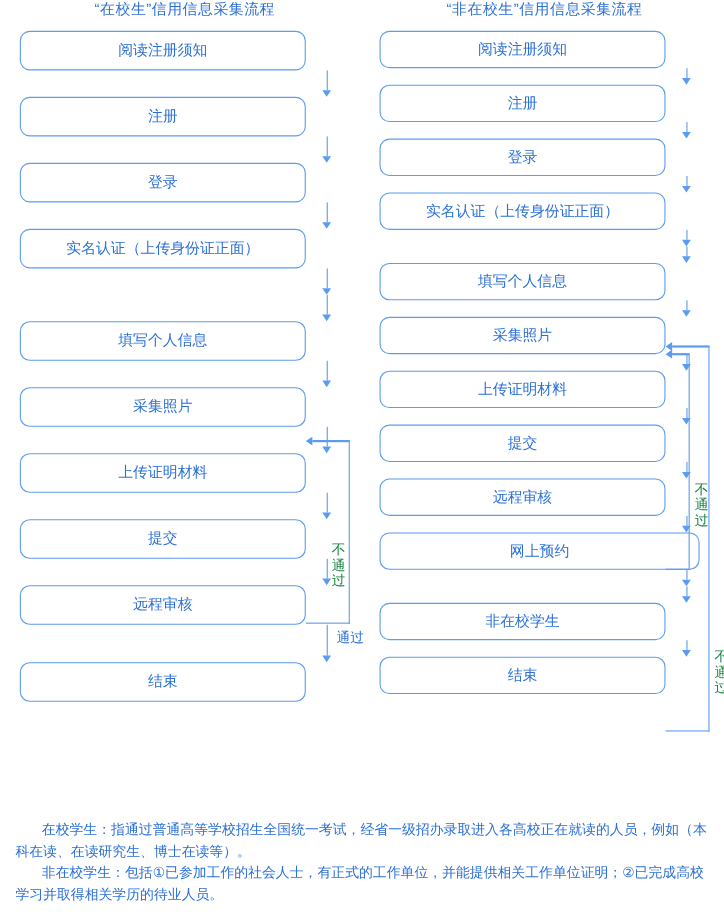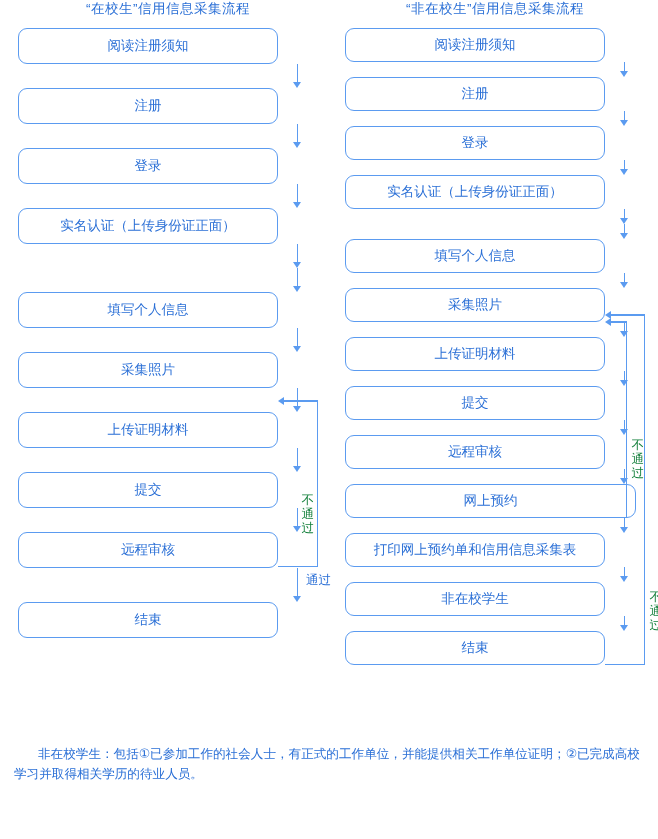--- a/index.html
+++ b/index.html
@@ -183,21 +183,20 @@
       <div class="node" style="height:34px;width:260px;">远程审核</div>
       <div class="arrow" style="height:15px;">
         <div class="shaft" style="height:9px;left:129px;"></div>
           <div class="head" style="left:124.5px;"></div>
       </div>
       <div class="node" style="height:34px;width:291px;">网上预约</div>
       <div class="arrow" style="height:15px;">
         <div class="shaft" style="height:9px;left:129px;"></div>
           <div class="head" style="left:124.5px;"></div>
       </div>
-      <div class="node" style="height:34px;width:260px;">打印网上预约单和信用信息采集表</div>
       <div class="arrow" style="height:15px;">
         <div class="shaft" style="height:9px;left:129px;"></div>
           <div class="head" style="left:124.5px;"></div>
       </div>
       <div class="node" style="height:34px;width:260px;">非在校学生</div>
       <div class="arrow" style="height:15px;">
         <div class="shaft" style="height:9px;left:129px;"></div>
           <div class="head" style="left:124.5px;"></div>
       </div>
       <div class="node" style="height:34px;width:260px;">结束</div>
@@ -211,14 +210,15 @@
       <div class="loop-seg" style="left:260px;top:636px;width:40px;height:1.4px;"></div>
       <div class="loop-seg" style="left:298.6px;top:287px;width:1.4px;height:350px;"></div>
       <div class="loop-seg" style="left:266px;top:286.3px;width:34px;height:1.4px;"></div>
       <div class="loop-head" style="left:260px;top:282.5px;"></div>
       <div class="loop-label" style="left:303px;top:562px;">不通过</div>
     </div>
   </div>
 </div>
 
 <div class="legend">
+  <p class="indent">在校学生：指通过普通高等学校招生全国统一考试，经省一级招办录取进入各高校正在就读的人员，例如（本科在读、在读研究生、博士在读等）。</p>
   <p class="indent">非在校学生：包括①已参加工作的社会人士，有正式的工作单位，并能提供相关工作单位证明；②已完成高校学习并取得相关学历的待业人员。</p>
 </div>
 
 </body></html>

